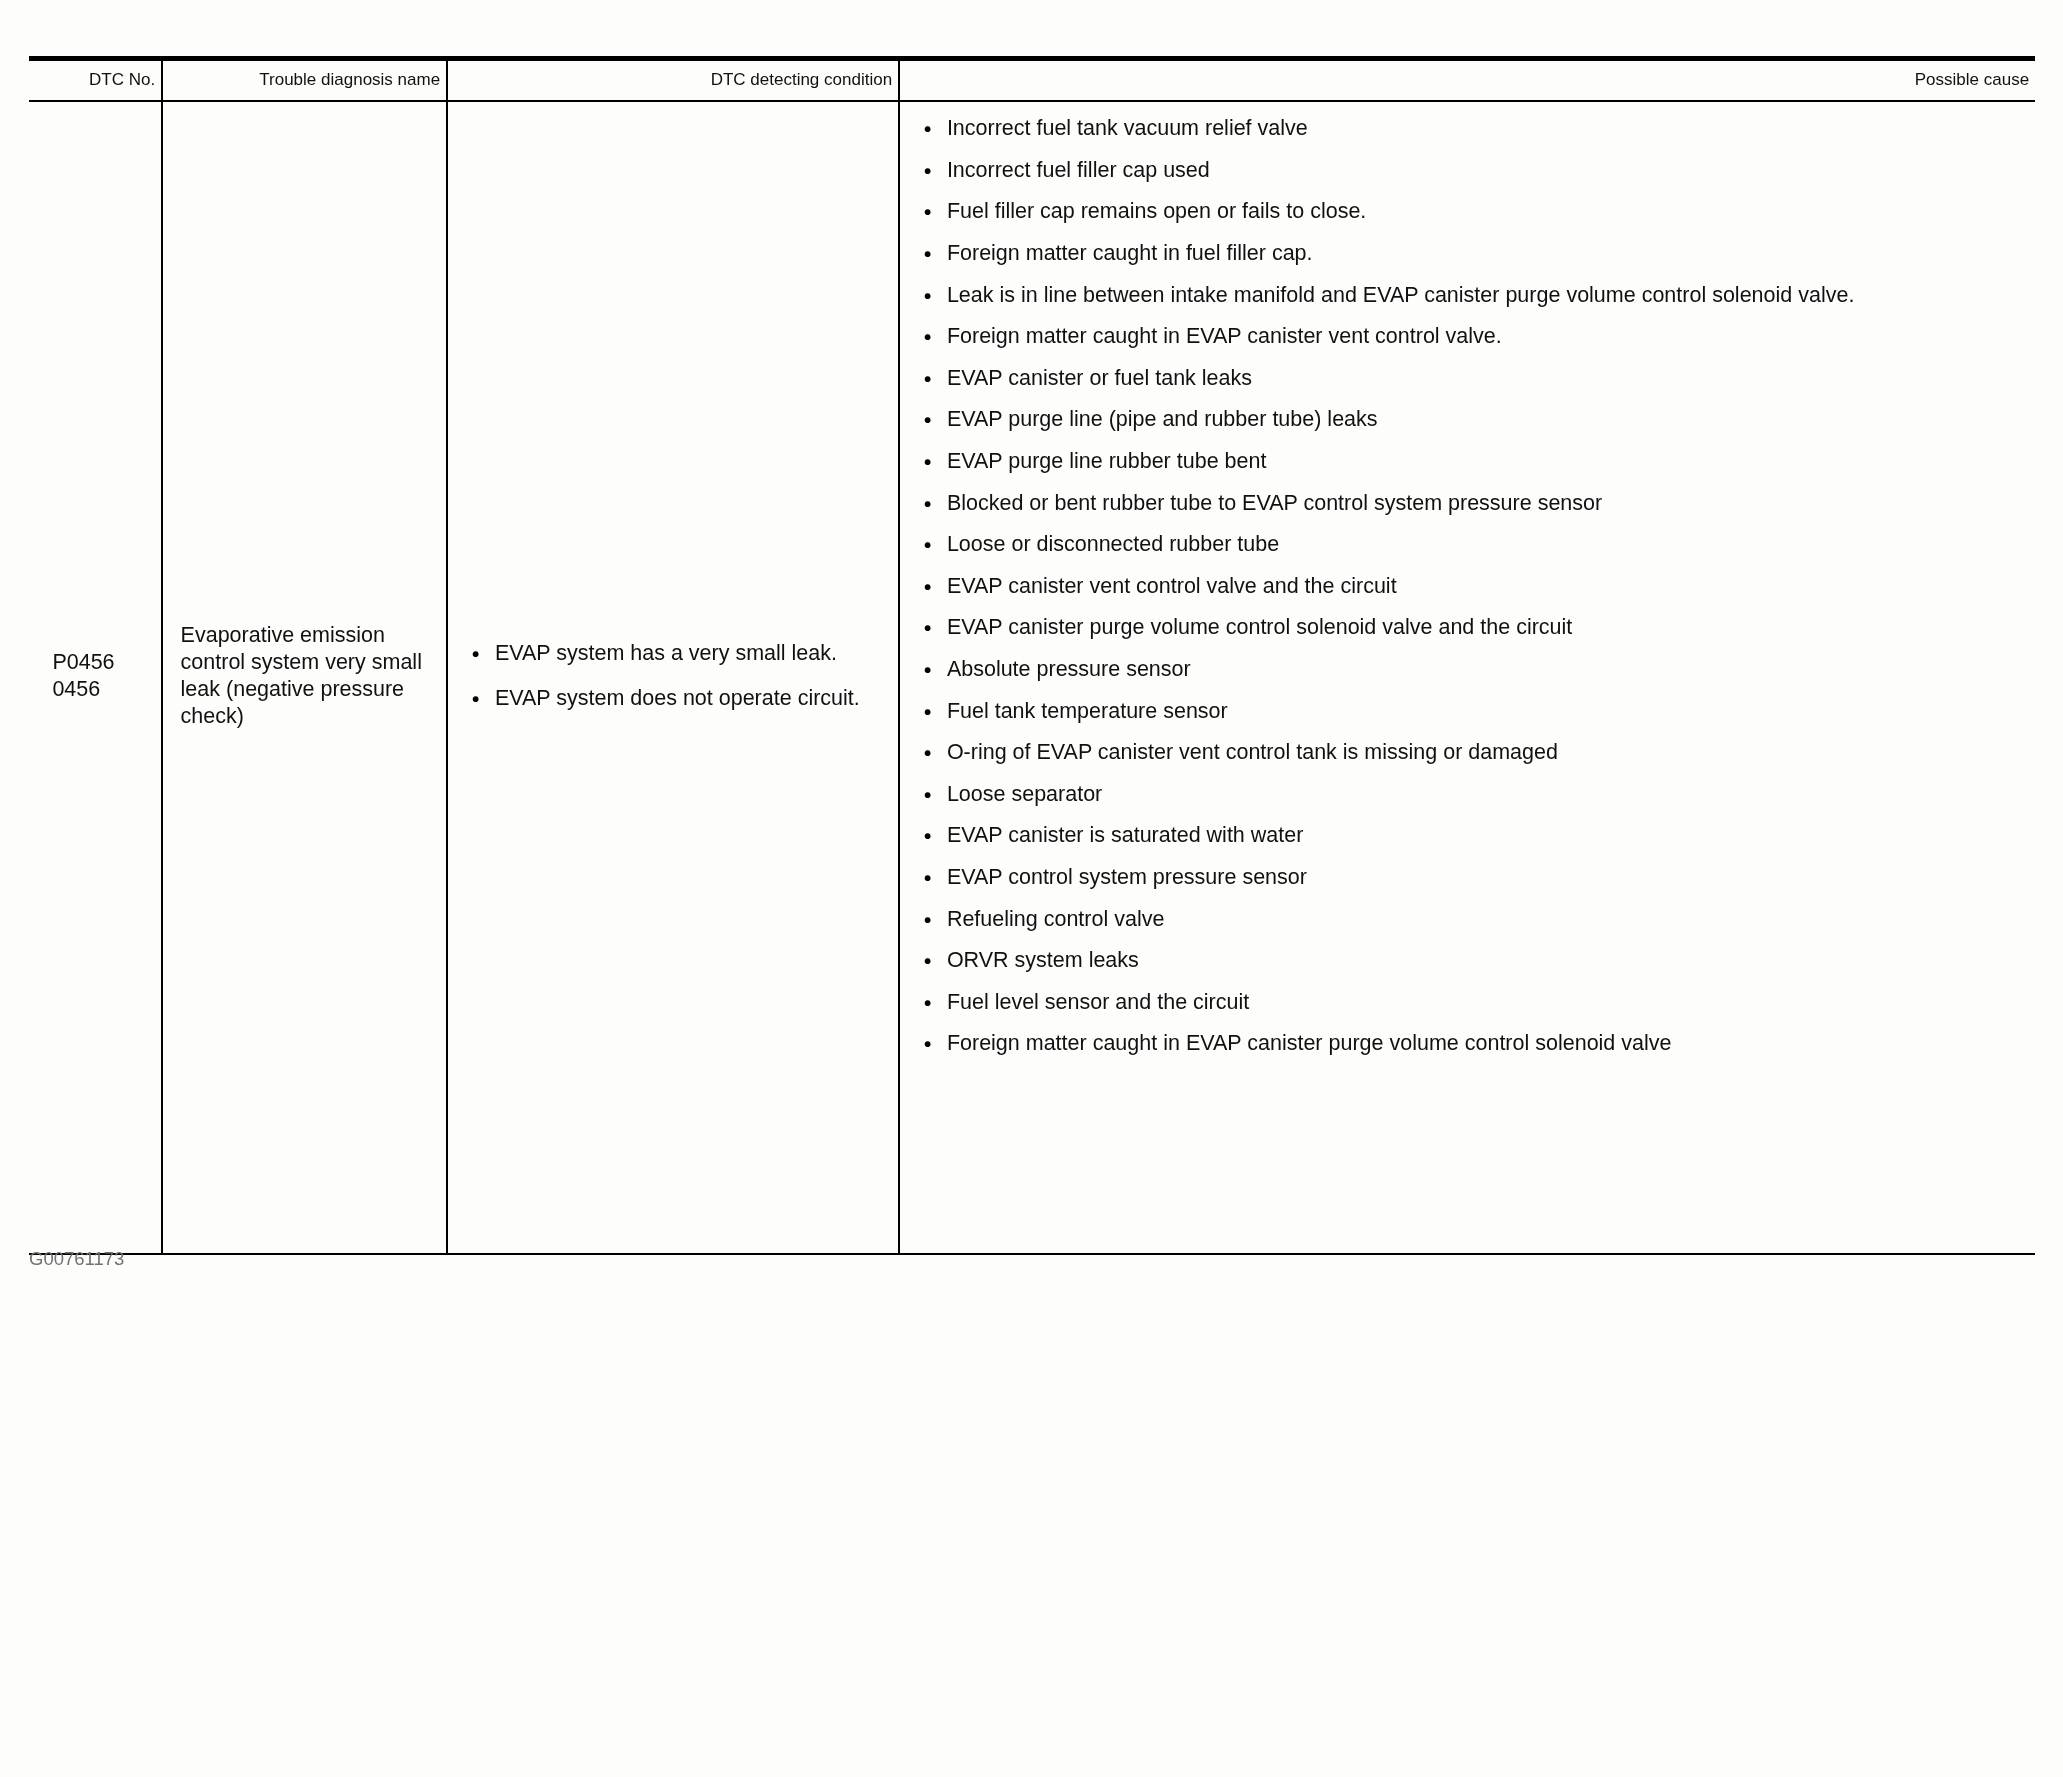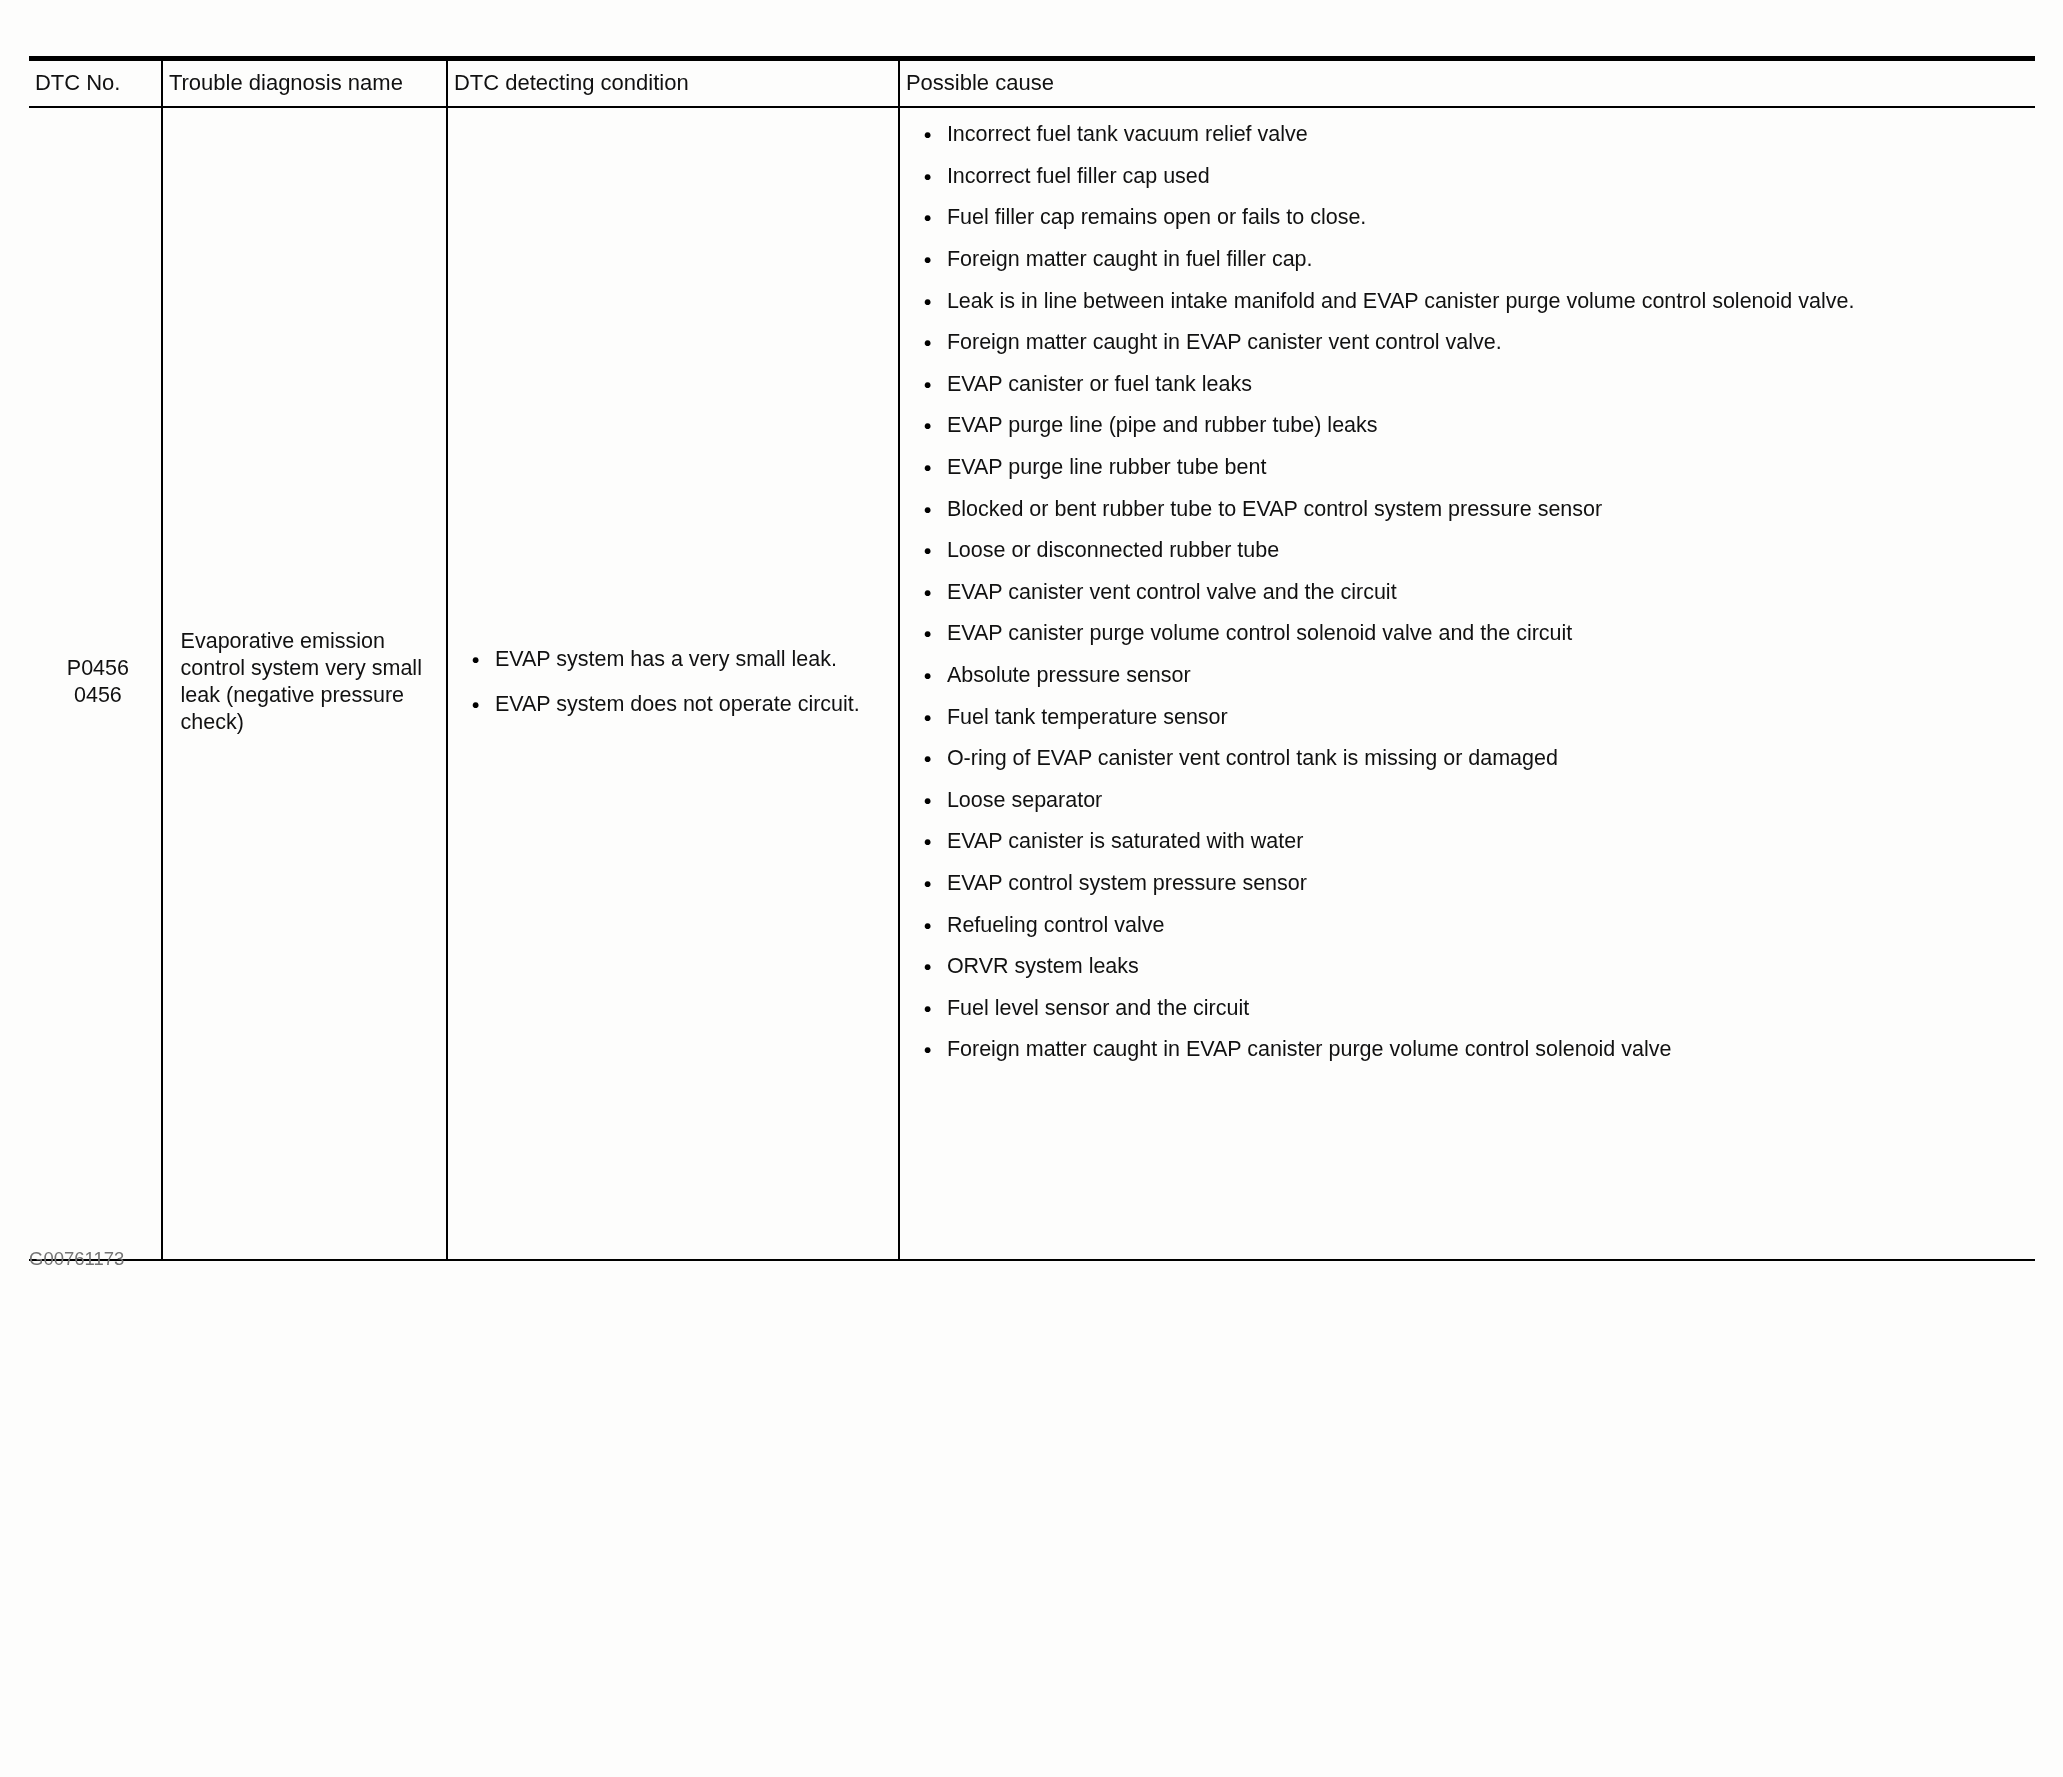--- a/index.html
+++ b/index.html
@@ -21,40 +21,39 @@
     left: 29px;
     top: 56px;
     width: 2005px;
     border-collapse: collapse;
     table-layout: fixed;
     border-top: 5.9px solid #000;
     border-bottom: 2.9px solid #000;
   }
   .dtc-table th {
     font-weight: normal;
-    font-size: 22px;
-    text-align: left;
+    font-size: 17px;
+    text-align: right;
     padding: 8.8px 5.9px 9.8px 5.9px;
     border-bottom: 2.9px solid #000;
   }
   .dtc-table th + th,
   .dtc-table td + td {
     border-left: 2.9px solid #000;
   }
   .dtc-table td {
     font-size: 21.5px;
     line-height: 27px;
     vertical-align: middle;
     padding: 13.7px 17.6px 15.6px 17.6px;
     height: 1122px;
   }
   td.col-dtc {
     padding-left: 23.4px;
     vertical-align: middle;
-    text-align: center;
   }
   td.col-cause {
     vertical-align: top;
   }
   .dtc-line {
     display: block;
   }
   .diagnosis-text {
     display: block;
     max-width: 244px;

